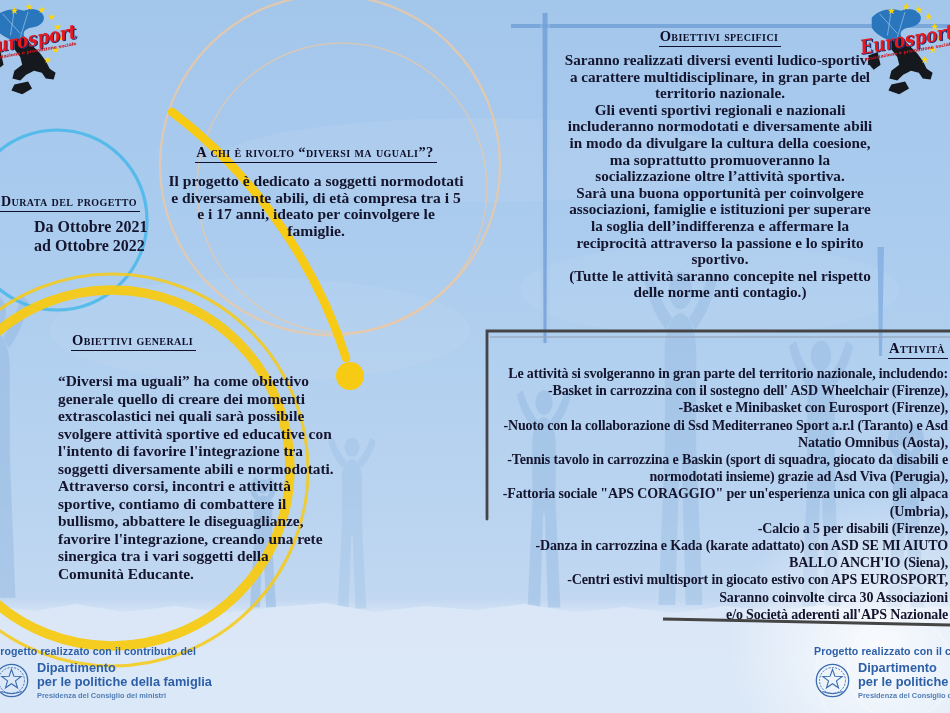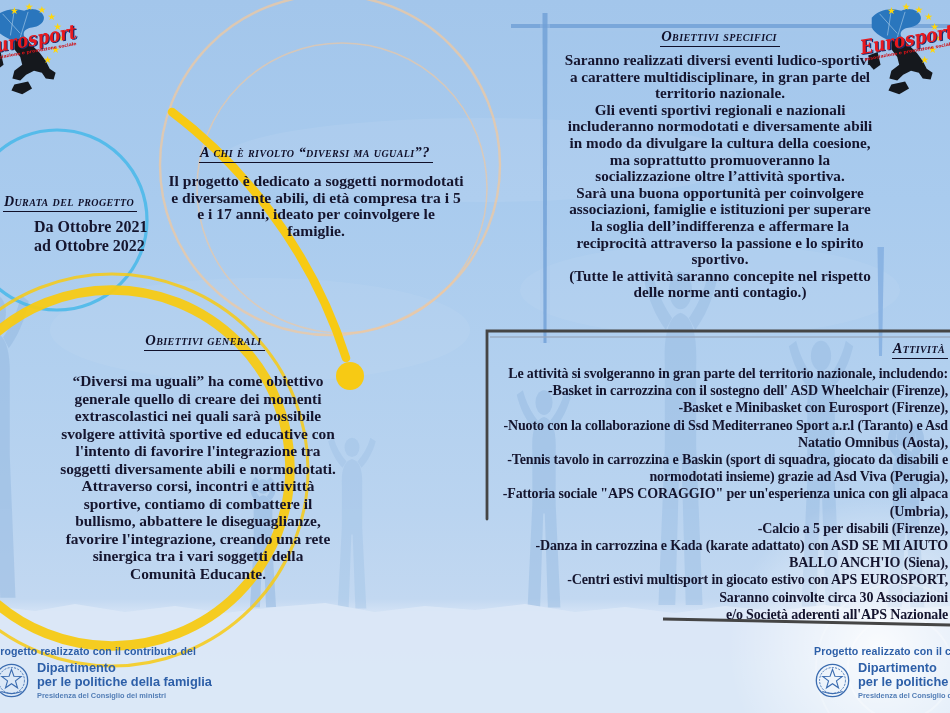--- a/index.html
+++ b/index.html
@@ -10,32 +10,32 @@
       #a3c6eb 0%, #a9cbee 28%, #b2d0ef 52%, #bad4f0 72%,
       #c2d8f1 84%, #d9e6f7 86.5%, #e2ecf9 100%);
   }
   svg.bg{position:absolute;left:0;top:0;z-index:1;}
 
   
   .sec{position:absolute;z-index:3;color:#15152e;}
   .hd{
     display:inline-block;font-variant:small-caps;font-weight:bold;
     font-size:14.5px;letter-spacing:.4px;color:#10102a;
-    border-bottom:1.7px solid #10102a;padding:0 3px 1px 1px;font-style:italic;
+    border-bottom:1.7px solid #10102a;padding:0 3px 1px 1px;
   }
   .body{
     font-weight:bold;font-size:15.3px;line-height:16.8px;
     white-space:pre-line;margin-top:6px;
   }
   .sec-durata{left:-14px;top:192px;width:168px;text-align:center;}
   .sec-durata .hd{font-size:14px;}
   .sec-durata .body{text-align:left;padding-left:48px;font-size:16px;line-height:19px;margin-top:5px;}
   .sec-achi{left:168px;top:143px;width:296px;text-align:center;}
   .sec-achi .body{margin-top:10px;font-size:15.6px;line-height:16.6px;}
-  .sec-obgen{left:58px;top:331px;width:280px;text-align:center;}
+  .sec-obgen{left:58px;top:331px;width:280px;text-align:left;}
   .sec-obgen .hd{margin-left:13px;}
   .sec-obgen .body{font-size:15.4px;line-height:17.5px;margin-top:21px;}
   .sec-obspec{left:563px;top:27px;width:314px;text-align:center;}
   .sec-obspec .body{font-size:15.2px;line-height:16.6px;margin-top:5px;}
   .sec-att{left:488px;top:339px;width:460px;text-align:right;}
   .sec-att .att-body{font-weight:bold;font-size:14px;line-height:17.2px;letter-spacing:-.15px;margin-top:6px;}
   .att-item{white-space:pre-line;}
   .att-outro{white-space:pre-line;}
 
   

